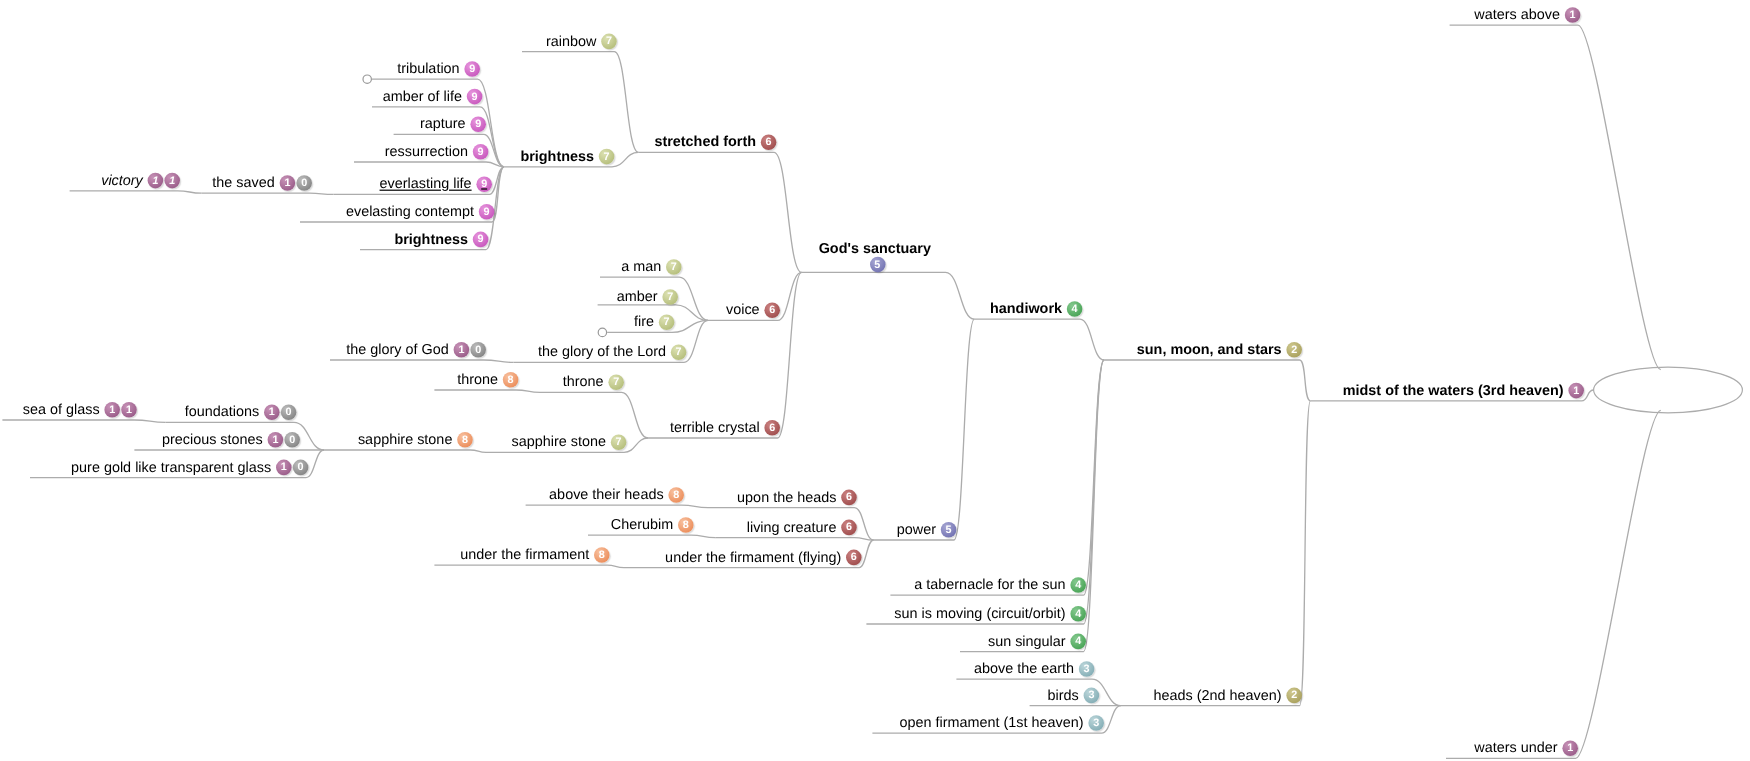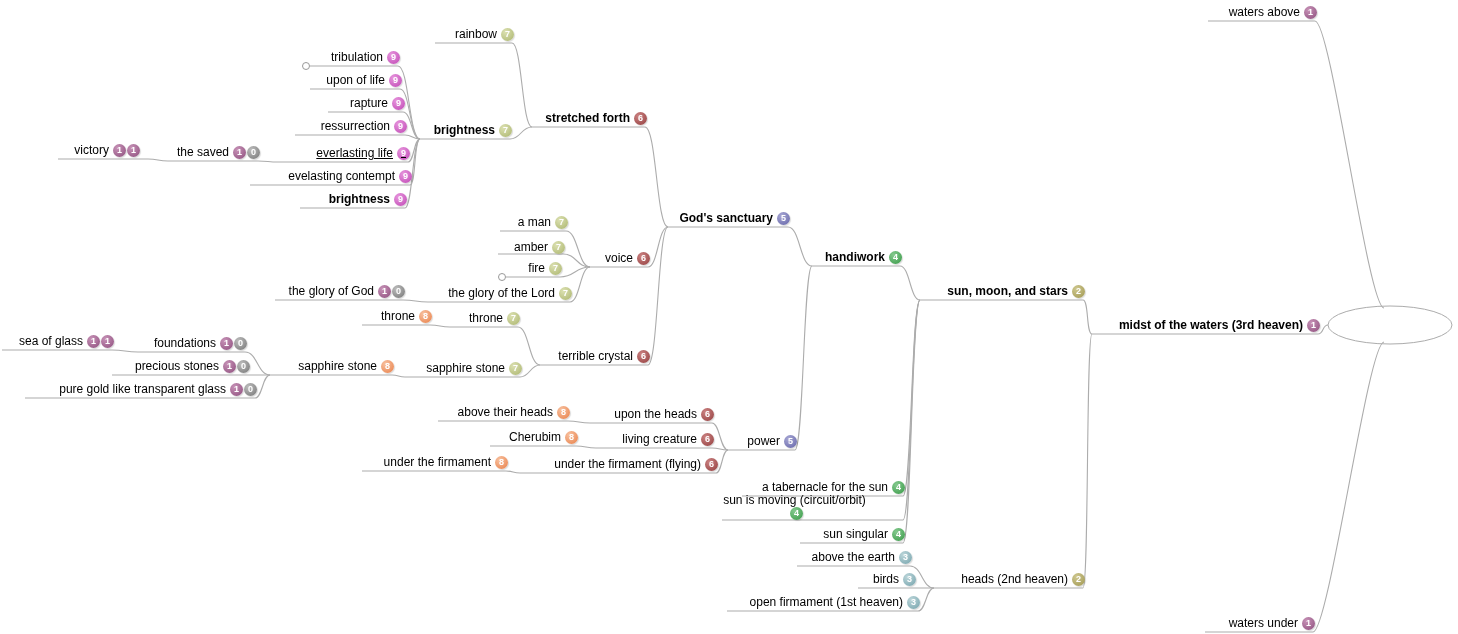--- a/index.html
+++ b/index.html
@@ -121,41 +121,41 @@
       <span class="badge" style="background: radial-gradient(circle at 35% 30%, rgb(207, 200, 143), rgb(159, 150, 80));">2</span>
     </div>
     <div class="node bold" style="left: 812px; top: 248px; width: 90px;">
       <span>handiwork</span>
       <span class="badge" style="background: radial-gradient(circle at 35% 30%, rgb(132, 201, 142), rgb(56, 153, 70));">4</span>
     </div>
     <div class="node" style="left: 742px; top: 478px; width: 163px;">
       <span>a tabernacle for the sun</span>
       <span class="badge" style="background: radial-gradient(circle at 35% 30%, rgb(132, 201, 142), rgb(56, 153, 70));">4</span>
     </div>
-    <div class="node" style="left: 703px; top: 502px; width: 183px; flex-direction: column;">
+    <div class="node" style="left: 722px; top: 502px; width: 183px;">
       <span>sun is moving (circuit/orbit)</span>
       <span class="badge" style="background: radial-gradient(circle at 35% 30%, rgb(132, 201, 142), rgb(56, 153, 70));">4</span>
     </div>
     <div class="node" style="left: 800px; top: 525px; width: 105px;">
       <span>sun singular</span>
       <span class="badge" style="background: radial-gradient(circle at 35% 30%, rgb(132, 201, 142), rgb(56, 153, 70));">4</span>
     </div>
     <div class="node" style="left: 797px; top: 548px; width: 115px;">
       <span>above the earth</span>
       <span class="badge" style="background: radial-gradient(circle at 35% 30%, rgb(188, 214, 218), rgb(116, 162, 171));">3</span>
     </div>
     <div class="node" style="left: 858px; top: 570px; width: 58px;">
       <span>birds</span>
       <span class="badge" style="background: radial-gradient(circle at 35% 30%, rgb(188, 214, 218), rgb(116, 162, 171));">3</span>
     </div>
     <div class="node" style="left: 727px; top: 593px; width: 193px;">
       <span>open firmament (1st heaven)</span>
       <span class="badge" style="background: radial-gradient(circle at 35% 30%, rgb(188, 214, 218), rgb(116, 162, 171));">3</span>
     </div>
-    <div class="node bold" style="left: 668px; top: 209px; width: 122px;">
+    <div class="node bold" style="left: 668px; top: 209px; width: 122px; flex-direction: column;">
       <span>God's sanctuary</span>
       <span class="badge" style="background: radial-gradient(circle at 35% 30%, rgb(167, 167, 212), rgb(100, 100, 168));">5</span>
     </div>
     <div class="node" style="left: 728px; top: 432px; width: 69px;">
       <span>power</span>
       <span class="badge" style="background: radial-gradient(circle at 35% 30%, rgb(167, 167, 212), rgb(100, 100, 168));">5</span>
     </div>
     <div class="node bold" style="left: 532px; top: 109px; width: 115px;">
       <span>stretched forth</span>
       <span class="badge" style="background: radial-gradient(circle at 35% 30%, rgb(203, 129, 129), rgb(147, 63, 63));">6</span>
@@ -174,21 +174,21 @@
     </div>
     <div class="node bold" style="left: 420px; top: 121px; width: 92px;">
       <span>brightness</span>
       <span class="badge" style="background: radial-gradient(circle at 35% 30%, rgb(220, 225, 178), rgb(170, 180, 108));">7</span>
     </div>
     <div class="node" style="left: 310px; top: 48px; width: 90px;">
       <span>tribulation</span>
       <span class="badge" style="background: radial-gradient(circle at 35% 30%, rgb(231, 149, 221), rgb(191, 71, 180));">9</span>
     </div>
     <div class="node" style="left: 310px; top: 71px; width: 92px;">
-      <span>upon of life</span>
+      <span>amber of life</span>
       <span class="badge" style="background: radial-gradient(circle at 35% 30%, rgb(231, 149, 221), rgb(191, 71, 180));">9</span>
     </div>
     <div class="node" style="left: 328px; top: 94px; width: 77px;">
       <span>rapture</span>
       <span class="badge" style="background: radial-gradient(circle at 35% 30%, rgb(231, 149, 221), rgb(191, 71, 180));">9</span>
     </div>
     <div class="node" style="left: 295px; top: 117px; width: 112px;">
       <span>ressurrection</span>
       <span class="badge" style="background: radial-gradient(circle at 35% 30%, rgb(231, 149, 221), rgb(191, 71, 180));">9</span>
     </div>
@@ -202,21 +202,21 @@
     </div>
     <div class="node bold" style="left: 300px; top: 190px; width: 107px;">
       <span>brightness</span>
       <span class="badge" style="background: radial-gradient(circle at 35% 30%, rgb(231, 149, 221), rgb(191, 71, 180));">9</span>
     </div>
     <div class="node" style="left: 168px; top: 143px; width: 92px;">
       <span>the saved</span>
       <span class="badge" style="background: radial-gradient(circle at 35% 30%, rgb(199, 146, 183), rgb(141, 77, 124));">1</span>
       <span class="badge" style="background: radial-gradient(circle at 35% 30%, rgb(189, 189, 189), rgb(117, 117, 117));">0</span>
     </div>
-    <div class="node" style="left: 48px; top: 141px; width: 92px;">
+    <div class="node" style="left: 58px; top: 141px; width: 92px; font-style: italic;">
       <span>victory</span>
       <span class="badge" style="background: radial-gradient(circle at 35% 30%, rgb(199, 146, 183), rgb(141, 77, 124));">1</span>
       <span class="badge" style="background: radial-gradient(circle at 35% 30%, rgb(199, 146, 183), rgb(141, 77, 124));">1</span>
     </div>
     <div class="node" style="left: 500px; top: 213px; width: 68px;">
       <span>a man</span>
       <span class="badge" style="background: radial-gradient(circle at 35% 30%, rgb(220, 225, 178), rgb(170, 180, 108));">7</span>
     </div>
     <div class="node" style="left: 498px; top: 236px; width: 67px; align-items: flex-end;">
       <span>amber</span>

